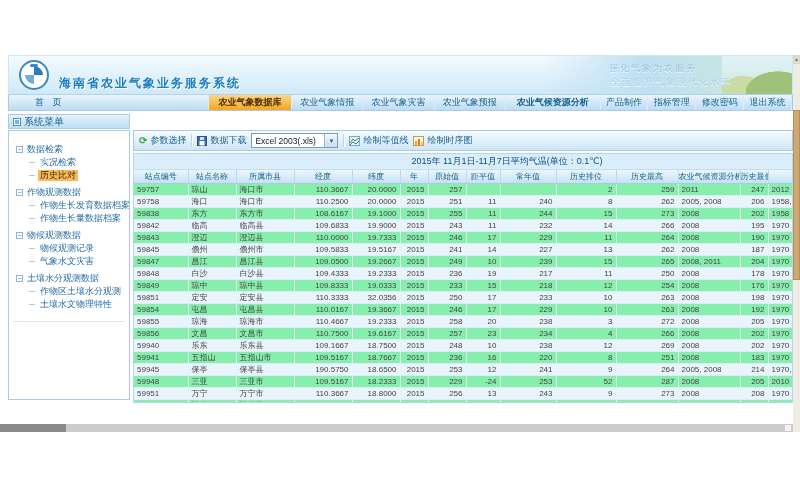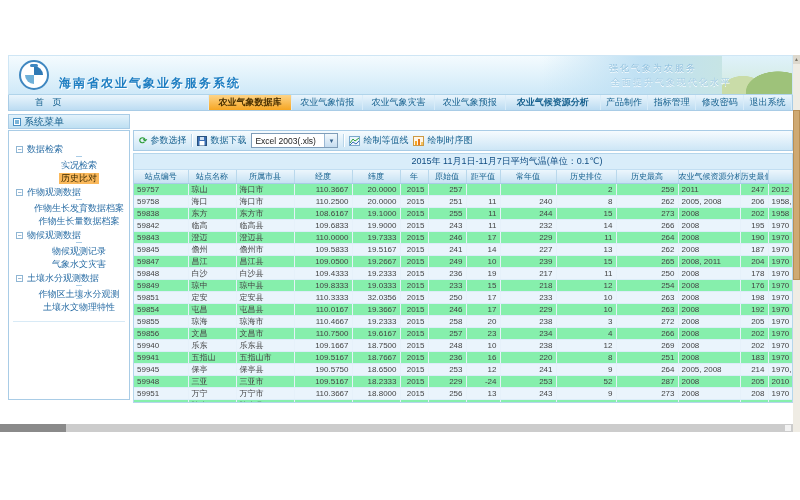--- a/index.html
+++ b/index.html
@@ -36,21 +36,21 @@
 .crumb-user{margin-left:auto;display:flex;align-items:center;gap:3px;color:#2f6f9f;}
 .person-icon{width:8px;height:9px;position:relative;flex:0 0 auto;}
 .person-icon:before{content:"";position:absolute;left:2px;top:0;width:4px;height:4px;border-radius:50%;background:#e8973a;}
 .person-icon:after{content:"";position:absolute;left:0;top:4px;width:8px;height:5px;border-radius:3px 3px 0 0;background:#3f87c0;}
 
 
 .body-row{display:flex;margin-top:1px;align-items:flex-start;}
 .sidebar{width:122px;height:270px;border:1px solid #a9cce6;background:#fff;padding-top:8px;font-size:9px;color:#2b6ea5;}
 .tree-group{display:flex;align-items:center;gap:4px;height:13px;padding-left:7px;margin-top:4px;cursor:pointer;}
 .tree-box{width:7px;height:7px;border:1px solid #8fb6d4;background:#fff;color:#4a7aa5;font-size:7px;line-height:5px;text-align:center;flex:0 0 auto;}
-.tree-item{display:flex;align-items:center;gap:3px;height:13px;padding-left:20px;cursor:pointer;white-space:nowrap;flex-direction:column;}
+.tree-item{display:flex;align-items:center;gap:3px;height:13px;padding-left:20px;cursor:pointer;white-space:nowrap;}
 .tree-dash{width:6px;height:1px;background:#a9cce6;flex:0 0 auto;}
 .tree-item .lbl{padding:0 2px;line-height:11px;}
 .tree-item.active .lbl{background:#fbb95c;color:#3a2a00;}
 .tree-divider{margin:10px 4px 0 4px;border-top:1px solid #d8eaf6;}
 
 
 .main{flex:1;margin-left:3px;width:660px;}
 .toolbar{height:21px;background:linear-gradient(#f6fbfe,#cde6f6);border:1px solid #a9cce6;display:flex;align-items:center;font-size:9px;color:#17618f;padding:0 5px;gap:5px;}
 .tb-btn{display:flex;align-items:center;gap:3px;cursor:pointer;white-space:nowrap;}
 .tb-sep{width:1px;height:13px;background:#b9d6ea;box-shadow:1px 0 0 #fff;}

